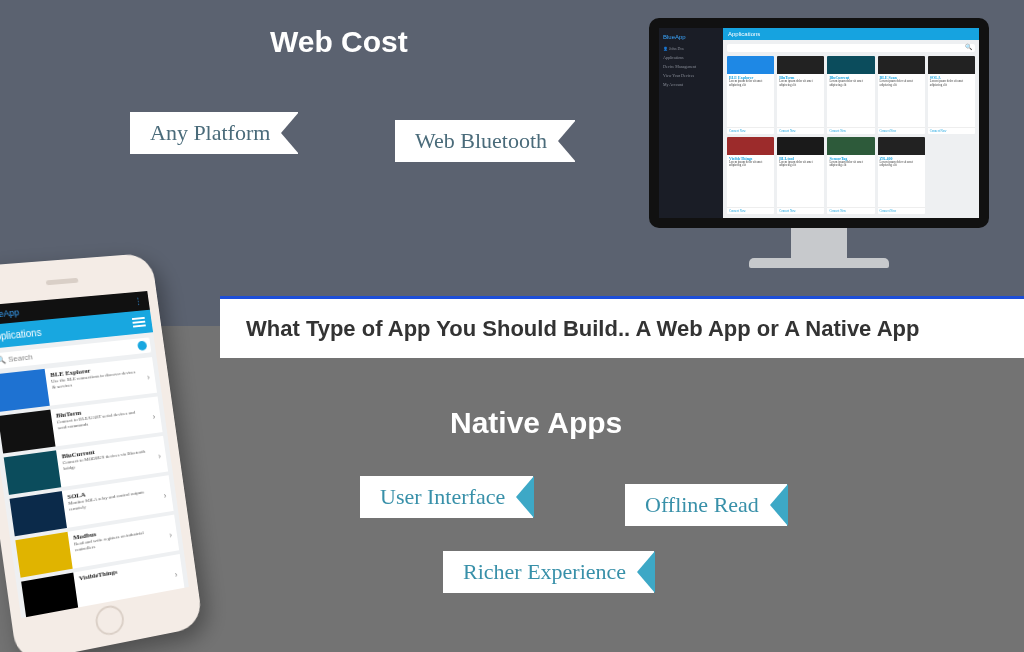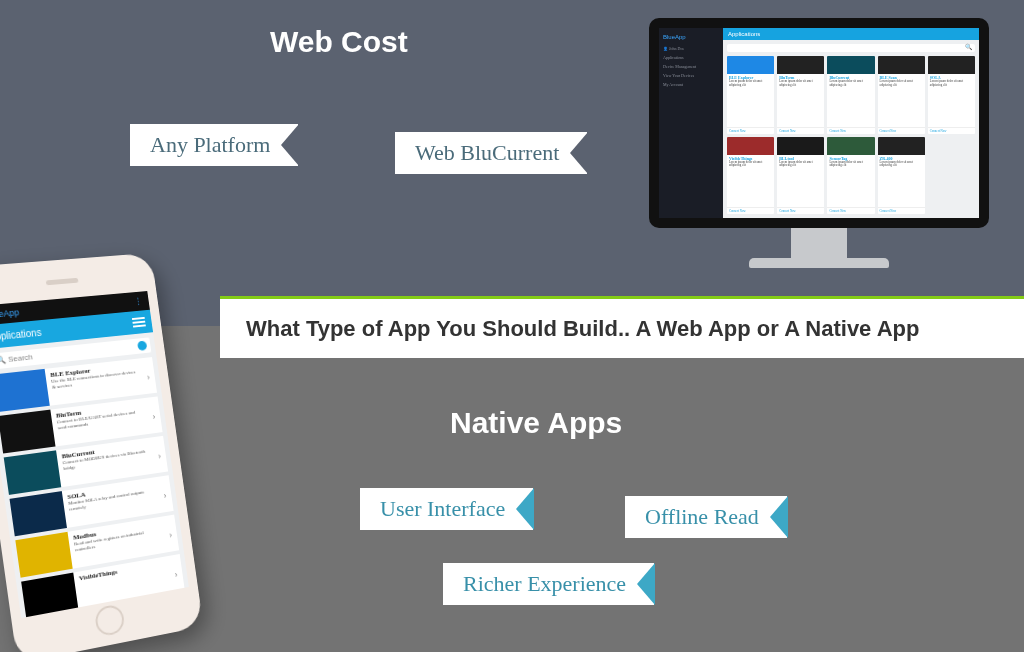--- a/index.html
+++ b/index.html
@@ -33,21 +33,20 @@
   .native-apps-title { top: 80px; left: 450px; }
 
   .ribbon {
     background: #fff;
     color: #4a6b7a;
     font-size: 22px;
     padding: 8px 28px 8px 20px;
     position: absolute;
     display: inline-block;
     font-family: Georgia, serif;
-    margin-top: 12px;
   }
   .ribbon::after {
     content: "";
     position: absolute;
     right: -1px;
     top: 0;
     width: 0; height: 0;
     border-top: 21px solid transparent;
     border-bottom: 21px solid transparent;
   }
@@ -63,21 +62,21 @@
   .r-offline { top: 158px; left: 625px; }
   .r-richer { top: 225px; left: 443px; }
 
   .center-banner {
     position: absolute;
     top: 296px;
     left: 220px;
     width: 804px;
     height: 62px;
     background: #fff;
-    border-top: 3px solid #84cc16;
+    border-top: 3px solid #1d4ed8;
     display: flex;
     align-items: center;
     padding-left: 26px;
     font-family: Arial, Helvetica, sans-serif;
     font-weight: bold;
     font-size: 22px;
     color: #333;
     z-index: 5;
   }
 
@@ -181,21 +180,21 @@
   .t-yellow{background:#e0b400;}
   .t-black{background:#000;}
 </style>
 </head>
 <body>
 
 <div class="top-section">
   <div class="section-title web-apps-title">Web Cost</div>
 
   <div class="ribbon ribbon-top r-anyplatform">Any Platform</div>
-  <div class="ribbon ribbon-top r-webstandards">Web BluCurrent</div>
+  <div class="ribbon ribbon-top r-webstandards">Web Bluetooth</div>
 
   <div class="monitor">
     <div class="monitor-screen">
       <div class="dash">
         <div class="dash-side">
           <div class="brand">BlueApp</div>
           <div class="nav-i">👤 <span>John Doe</span></div>
           <div class="nav-i">Applications</div>
           <div class="nav-i">Device Management</div>
           <div class="nav-i">View Your Devices</div>

